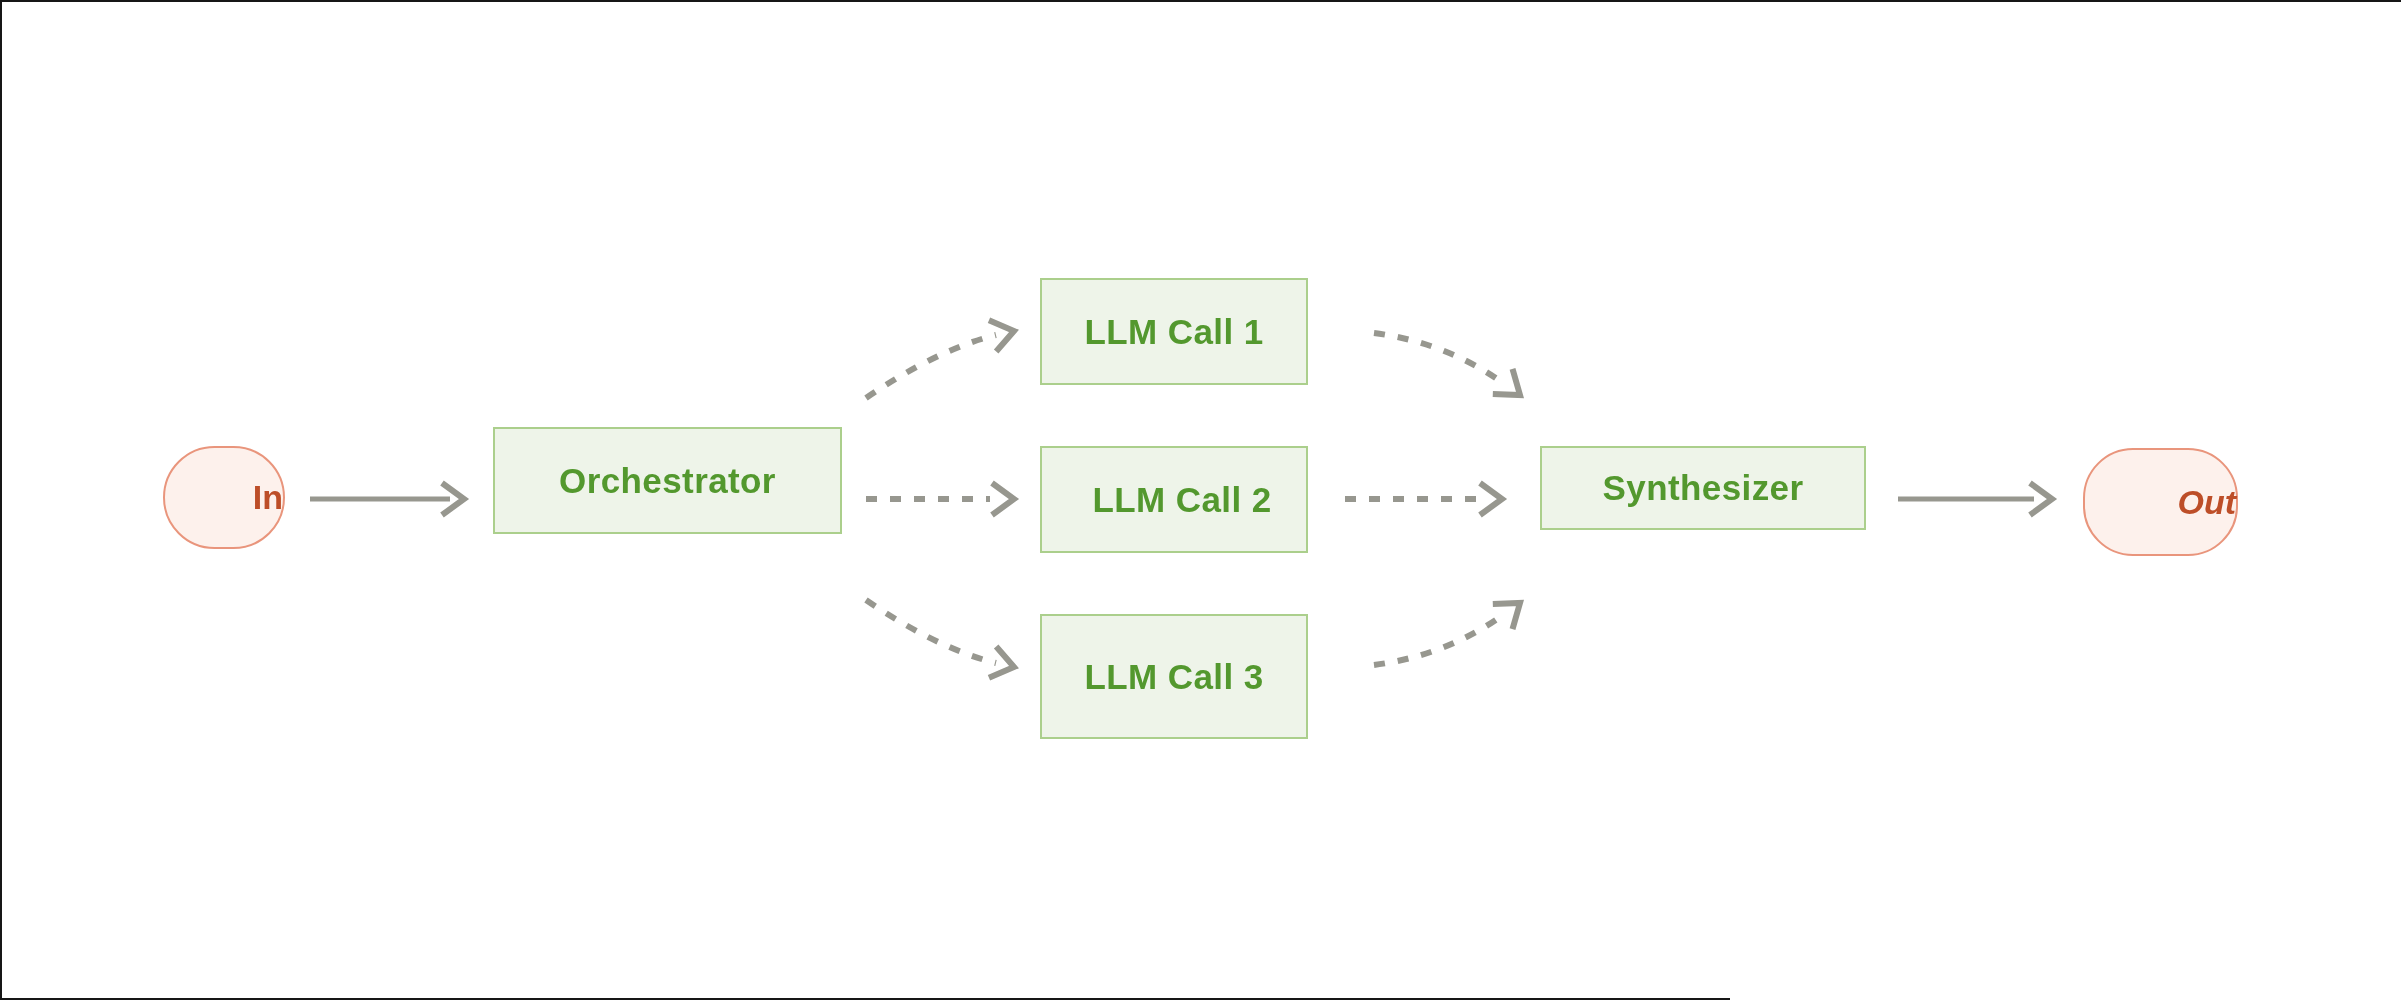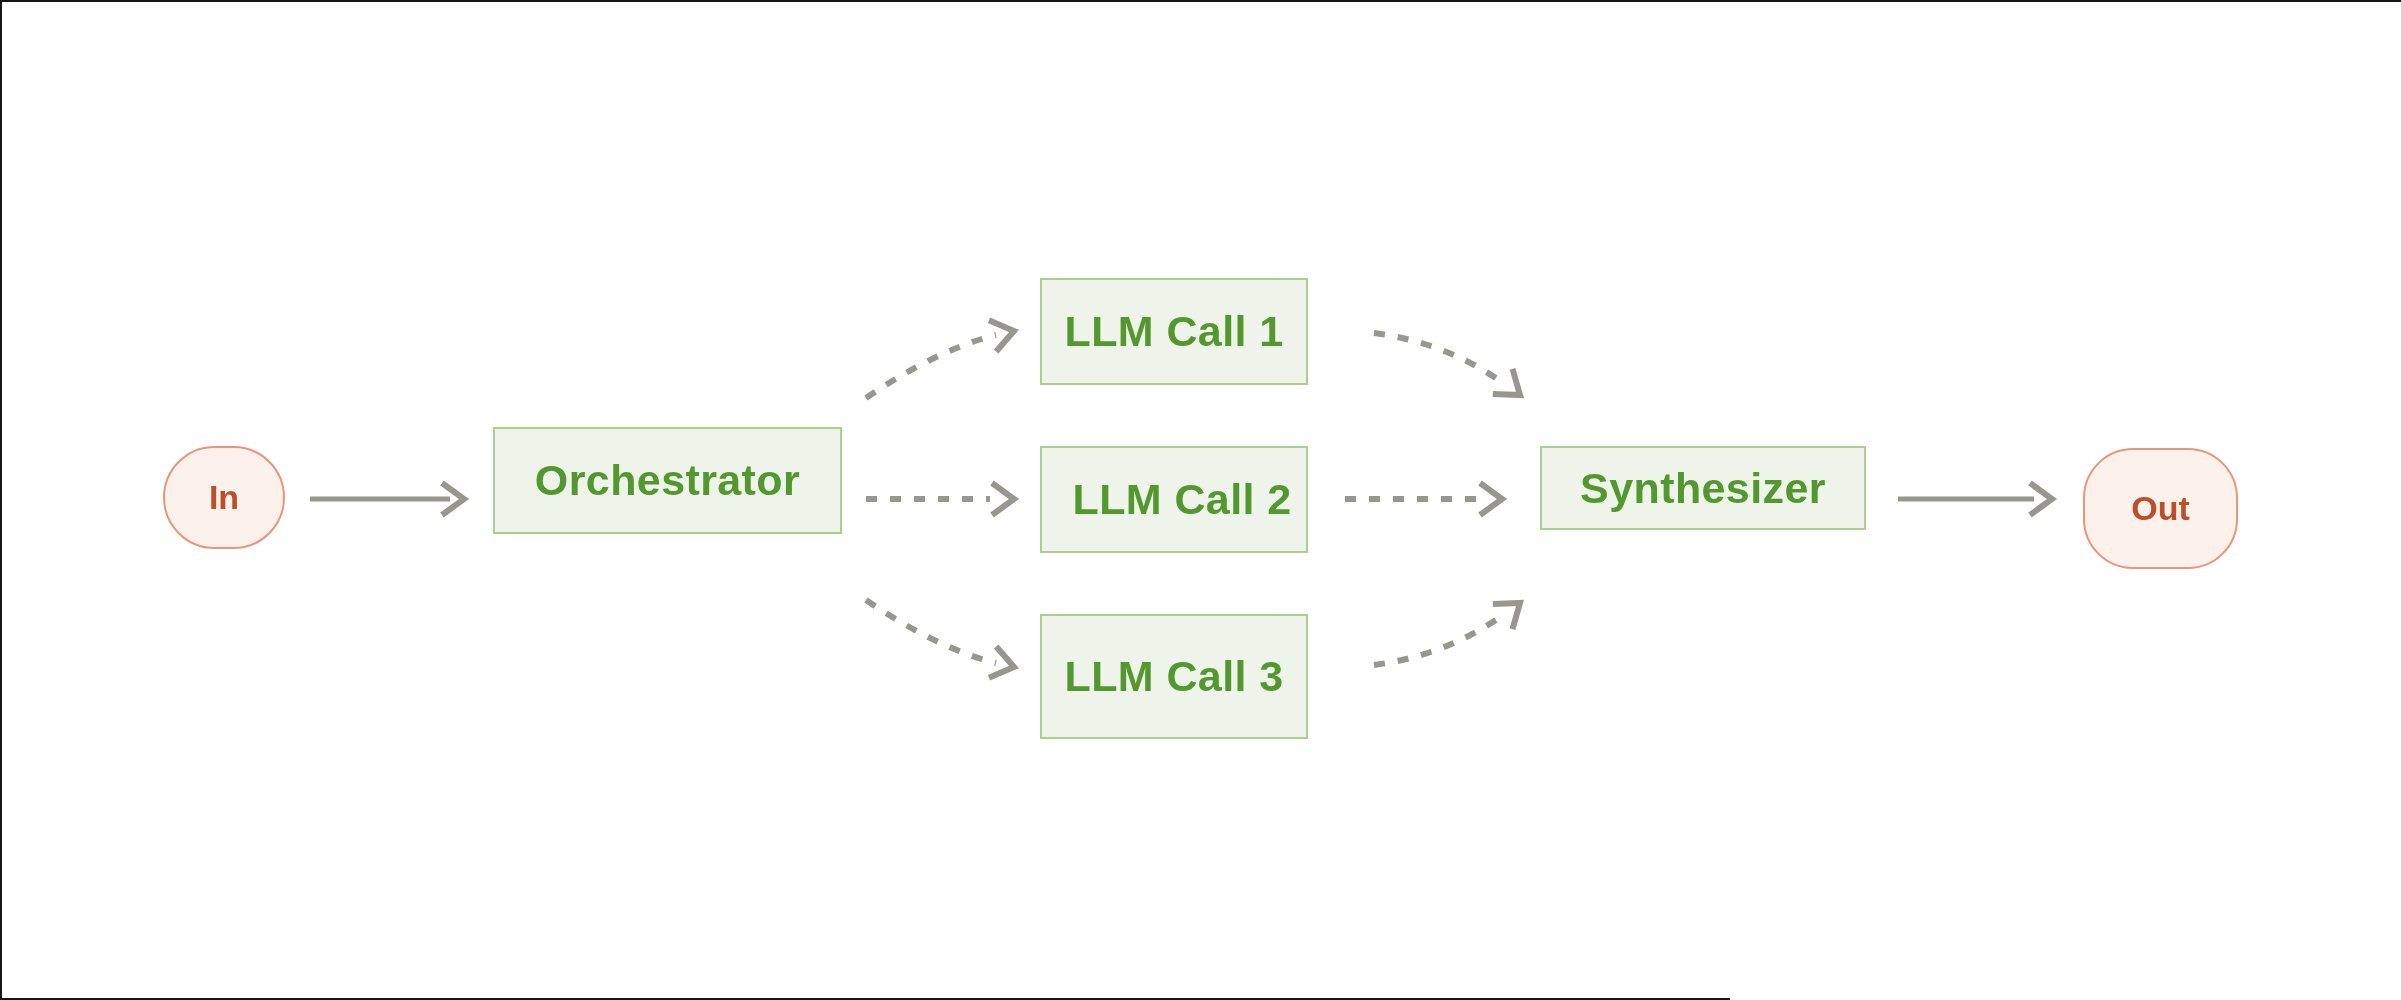--- a/index.html
+++ b/index.html
@@ -38,37 +38,38 @@
     align-items: center;
     justify-content: center;
     box-sizing: border-box;
   }
   .box {
     background: #eef4e9;
     border: 2px solid #abcf8c;
   }
   .box .label {
     color: #53982e;
-    font-size: 43px;
+    font-size: 35px;
     font-weight: 700;
     letter-spacing: 0.4px;
     white-space: nowrap;
   }
   .pill {
     background: #fdf1ec;
     border: 2px solid #e9957c;
+    justify-content: flex-end;
   }
   .pill .label {
     color: #bd4e28;
     font-size: 34px;
     font-weight: 700;
     white-space: nowrap;
   }
   #node-in  { left: 163px; top: 446px; width: 122px; height: 103px; border-radius: 52px; }
-  #node-out { left: 2083px; top: 448px; width: 155px; height: 121px; border-radius: 50px; }
+  #node-out { left: 2083px; top: 448px; width: 155px; height: 108px; border-radius: 50px; font-style: italic; }
   #node-orchestrator { left: 493px;  top: 427px; width: 349px; height: 107px; }
   #node-llm-call-1   { left: 1040px; top: 278px; width: 268px; height: 107px; }
   #node-llm-call-2   { left: 1040px; top: 446px; width: 268px; height: 107px; padding-left: 16px; }
   #node-llm-call-3   { left: 1040px; top: 614px; width: 268px; height: 125px; }
   #node-synthesizer  { left: 1540px; top: 446px; width: 326px; height: 84px; }
 </style>
 </head>
 <body>
 
 <div class="canvas">

